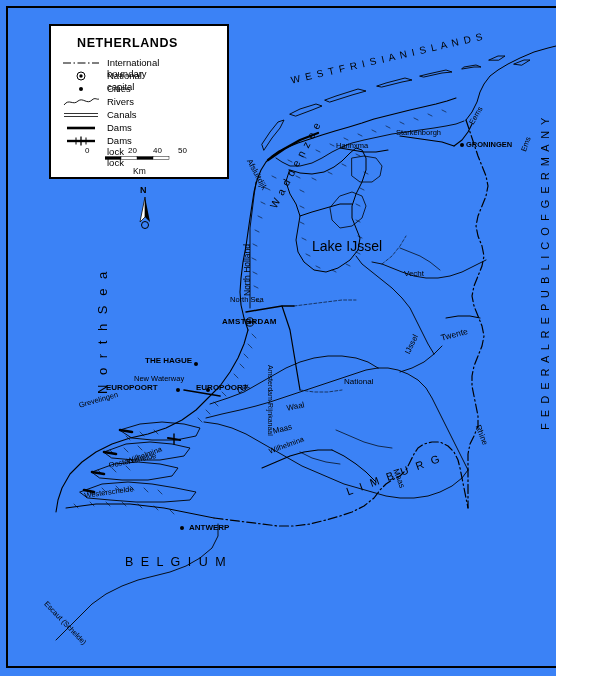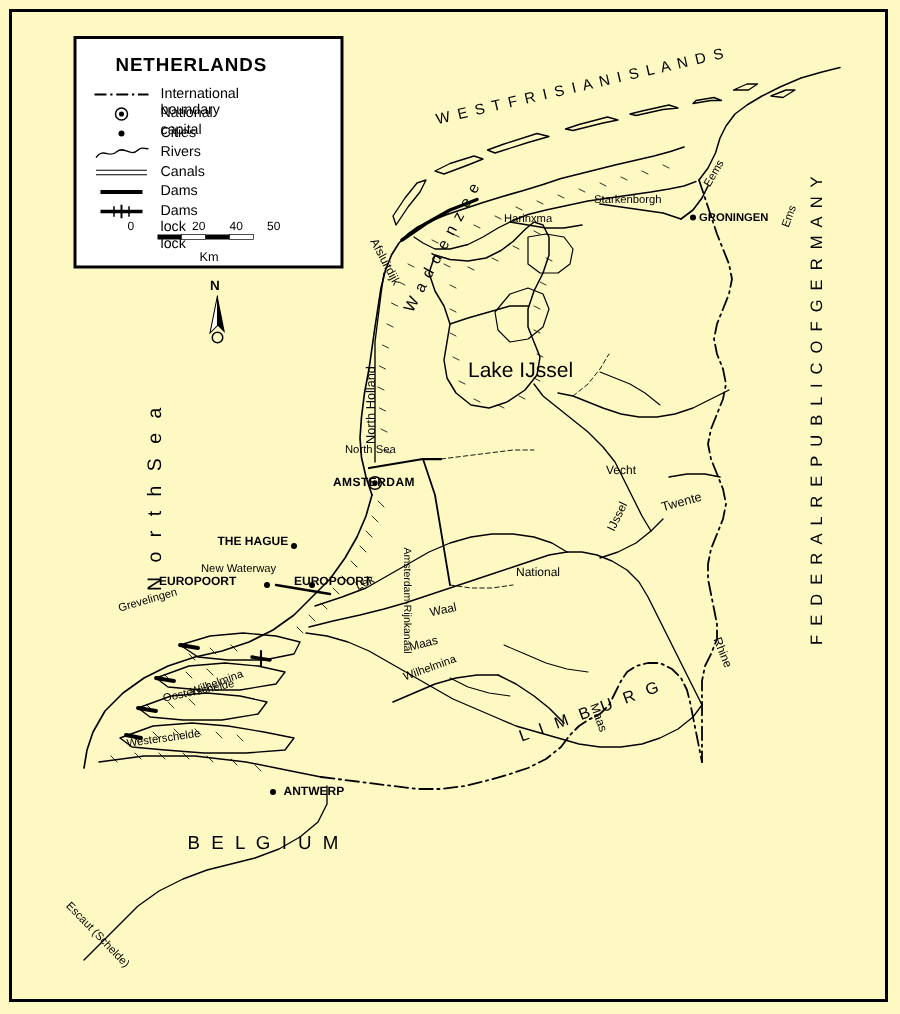--- a/index.html
+++ b/index.html
@@ -5,23 +5,23 @@
   html, body {
     margin: 0;
     padding: 0;
     background: #ffffff;
   }
   body {
     font-family: "Liberation Sans", sans-serif;
   }
   #map-root {
     position: relative;
-    width: 600px;
+    width: 556px;
     height: 676px;
-    background: #fef9c3;
+    background: #3b82f6;
     overflow: hidden;
   }
   #map-frame {
     position: absolute;
     left: 6px;
     top: 6px;
     width: 586px;
     height: 662px;
     border: 2px solid #000;
     box-sizing: border-box;
@@ -366,21 +366,21 @@
   <div class="lbl" style="left:272px; top:428px; font-size:8px; transform:rotate(-14deg); transform-origin:left top;">Maas</div>
 
   <div class="lbl" style="left:399px; top:468px; font-size:8px; transform:rotate(70deg); transform-origin:left top;">Maas</div>
 
   <div class="lbl" style="left:481px; top:424px; font-size:8px; transform:rotate(68deg); transform-origin:left top;">Rhine</div>
 
   <div class="lbl" style="left:404px; top:352px; font-size:8px; transform:rotate(-64deg); transform-origin:left top;">IJssel</div>
 
   <div class="lbl" style="left:344px; top:378px; font-size:8px;">National</div>
 
-  <div class="lbl" style="left:404px; top:270px; font-size:8px;margin-top:40px;">Vecht</div>
+  <div class="lbl" style="left:404px; top:270px; font-size:8px;">Vecht</div>
 
   <div class="lbl" style="left:274px; top:365px; font-size:7px; transform:rotate(90deg); transform-origin:left top;">Amsterdam-Rijnkanaal</div>
 
   <div class="lbl" style="left:268px; top:448px; font-size:7.5px; transform:rotate(-20deg); transform-origin:left top;">Wilhelmina</div>
 
   <div class="lbl" style="left:126px; top:458px; font-size:7.5px; transform:rotate(-20deg); transform-origin:left top;">Wilhelmina</div>
 
   <div class="lbl" style="left:78px; top:402px; font-size:7.5px; transform:rotate(-16deg); transform-origin:left top;">Grevelingen</div>
 
   <div class="lbl" style="left:108px; top:462px; font-size:7.5px; transform:rotate(-12deg); transform-origin:left top;">Oosterschelde</div>

